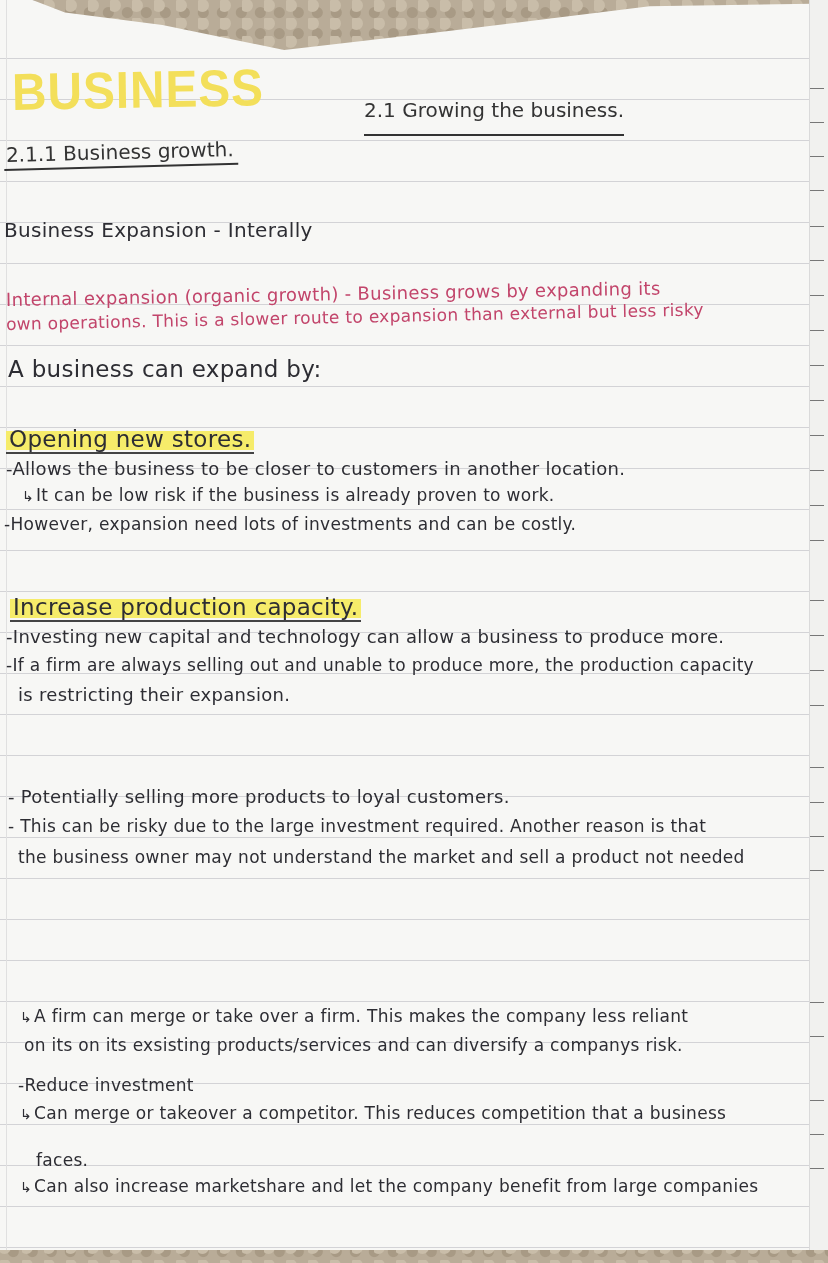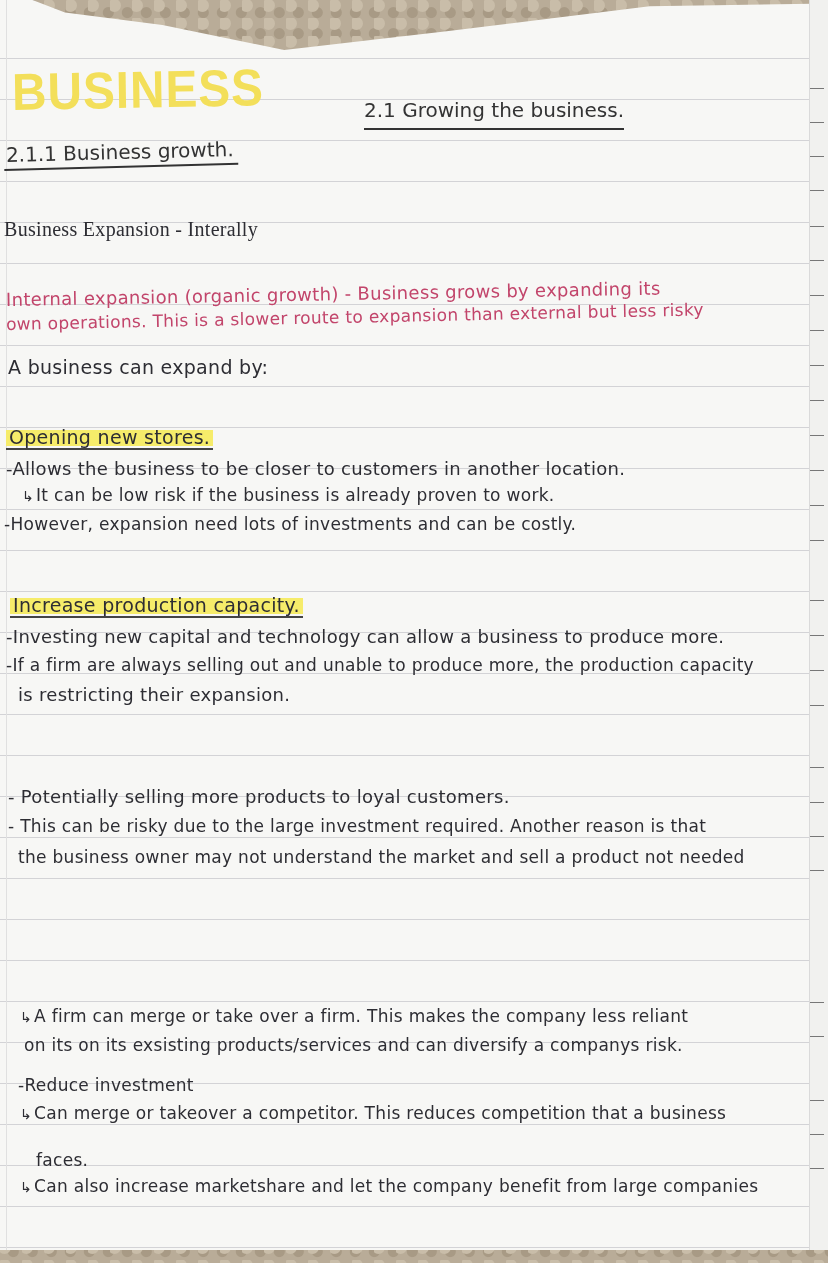--- a/index.html
+++ b/index.html
@@ -41,52 +41,52 @@
     transform-origin: left center;
   }
   .title {
     position: absolute; left: 12px; top: 62px;
     font-family: "Liberation Sans", sans-serif; font-weight: bold;
     font-size: 52px; color: #f3df5a; letter-spacing: 1px;
     transform: scaleX(0.92) rotate(-1deg); transform-origin: left;
   }
   .subtitle-right {
     position: absolute; left: 364px; top: 98px; font-size: 20px; color: #333;
-    border-bottom: 2px solid #333; padding-bottom: 6px;
+    border-bottom: 2px solid #333; padding-bottom: 12px;
   }
   .subtitle-left {
     position: absolute; left: 4px; top: 143px; font-size: 20px; color: #333;
     border-bottom: 2px solid #333; padding: 0 4px 2px 2px;
     transform: rotate(-1.5deg); transform-origin: left;
   }
   .hl {
     background: linear-gradient(to bottom, transparent 18%, #f6ec6a 18%, #f6ec6a 92%, transparent 92%);
     border-bottom: 2px solid #444;
     padding: 0 3px;
   }
   .pink { color: #c2456b; }
   .s20 { font-size: 20px; }
-  .s19 { font-size: 19px; }
+  .s19 { font-size: 23px; }
   .s18 { font-size: 18px; }
   .s17 { font-size: 17px; }
   .arrow { font-size: 14px; margin-right: 2px; }
 </style>
 </head>
 <body>
 
 <div class="carpet"></div>
 
 <div class="page">
   <div class="margin-stub"></div>
 
   <div class="title">BUSINESS</div>
   <div class="subtitle-right">2.1 Growing the business.</div>
   <div class="subtitle-left">2.1.1 Business growth.</div>
 
-  <div class="line s20" style="left:4px; top:218px;font-family:Liberation Serif, serif;">Business Expansion - Interally</div>
+  <div class="line s20" style="left:4px; top:218px;">Business Expansion - Interally</div>
 
   <div class="line s18 pink" style="left:6px; top:289px; transform: rotate(-1deg);">Internal expansion (organic growth) - Business grows by expanding its</div>
   <div class="line s17 pink" style="left:6px; top:314px; transform: rotate(-1.2deg);">own operations. This is a slower route to expansion than external but less risky</div>
   <div class="line s19" style="left:8px; top:356px;">A business can expand by:</div>
 
   <div class="line s19" style="left:6px; top:426px;">
     <span class="hl">Opening new stores.</span>
   </div>
   <div class="line s18" style="left:6px; top:458px;">-Allows the business to be closer to customers in another location.</div>
   <div class="line s17" style="left:22px; top:485px;">

